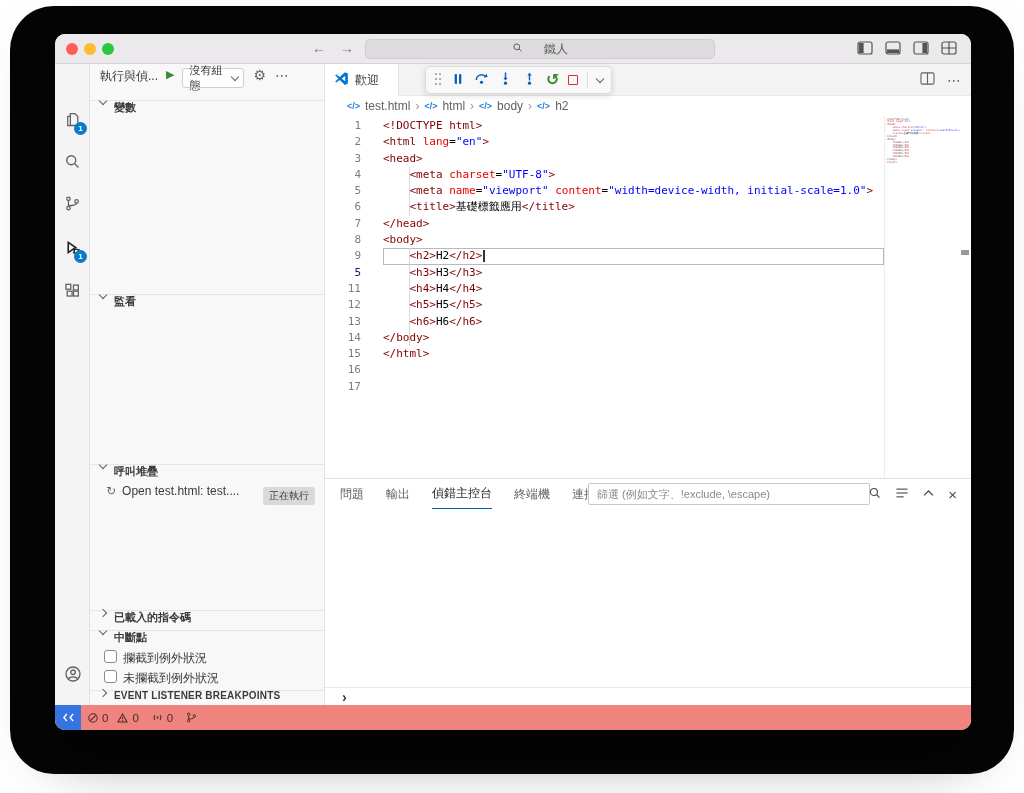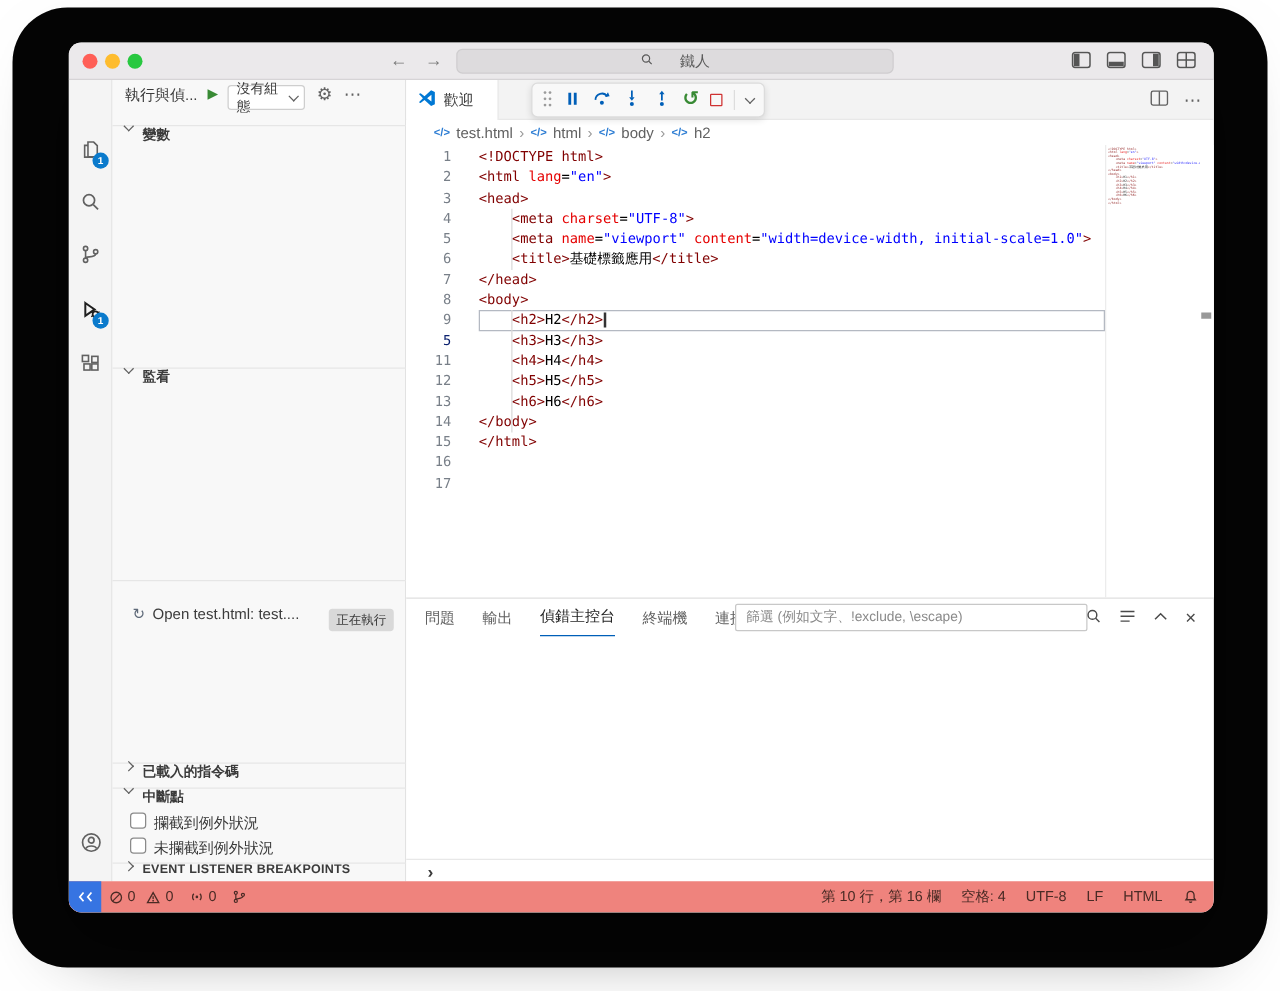--- a/index.html
+++ b/index.html
@@ -214,20 +214,24 @@
           <span class="sec-label" style="margin-left:8px">變數</span>
         </div>
 
         <div class="sb-sep" style="top:230px"></div>
         <div class="sb-row" style="top:230px;height:22px">
           <span class="chev down" style="margin-left:10px;margin-top:-2px"></span>
           <span class="sec-label" style="margin-left:8px">監看</span>
         </div>
 
         <div class="sb-sep" style="top:400px"></div>
+        <div class="sb-row" style="top:400px;height:20px">
+          <span class="chev down" style="margin-left:10px;margin-top:-2px"></span>
+          <span class="sec-label" style="margin-left:8px">呼叫堆疊</span>
+        </div>
         <div class="sb-row" style="top:420px;height:22px;position:absolute">
           <span class="spinner-glyph" style="margin-left:16px">↻</span>
           <span class="cs-item-label" style="margin-left:6px">Open test.html: test....</span>
           <span class="running-badge">正在執行</span>
         </div>
 
         <div class="sb-sep" style="top:546px"></div>
         <div class="sb-row" style="top:546px;height:20px">
           <span class="chev right" style="margin-left:10px"></span>
           <span class="sec-label" style="margin-left:8px">已載入的指令碼</span>
@@ -467,30 +471,17 @@
           </span>
           <span class="sb-group">
             <svg width="13" height="13" viewBox="0 0 16 16">
                 <circle cx="4.5" cy="4" r="1.5" fill="none" stroke="#4a2b25" stroke-width="1.2"></circle>
                 <circle cx="4.5" cy="12" r="1.5" fill="none" stroke="#4a2b25" stroke-width="1.2"></circle>
                 <circle cx="11.5" cy="6" r="1.5" fill="none" stroke="#4a2b25" stroke-width="1.2"></circle>
                 <path d="M4.5 5.5v5M11.5 7.5c0 3-7 1.5-7 3" fill="none" stroke="#4a2b25" stroke-width="1.2"></path>
               </svg>
           </span>
         </div>
-        <div class="sb-right">
-          <span>第 10 行，第 16 欄</span>
-          <span>空格: 4</span>
-          <span>UTF-8</span>
-          <span>LF</span>
-          <span>HTML</span>
-          <span>
-            <svg width="13" height="13" viewBox="0 0 16 16">
-                <path d="M8 2.6c-2.4 0-3.4 1.9-3.4 3.9v2.6l-1.2 1.7h9.2l-1.2-1.7V6.5c0-2-1-3.9-3.4-3.9z" fill="none" stroke="#4a2b25" stroke-width="1.3"></path>
-                <path d="M6.8 12.6a1.3 1.3 0 0 0 2.4 0" fill="none" stroke="#4a2b25" stroke-width="1.3"></path>
-              </svg>
-          </span>
-        </div>
       </div>
 
     </div>
   </div>
 </div>
 
 </body></html>

